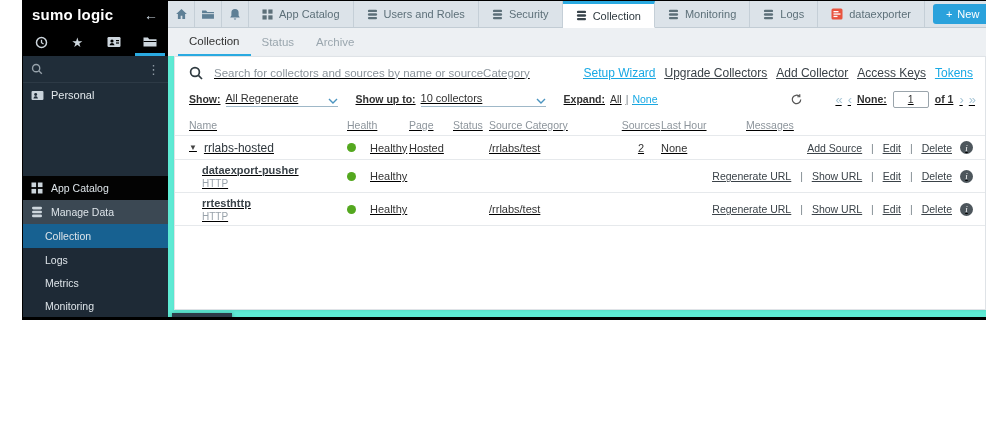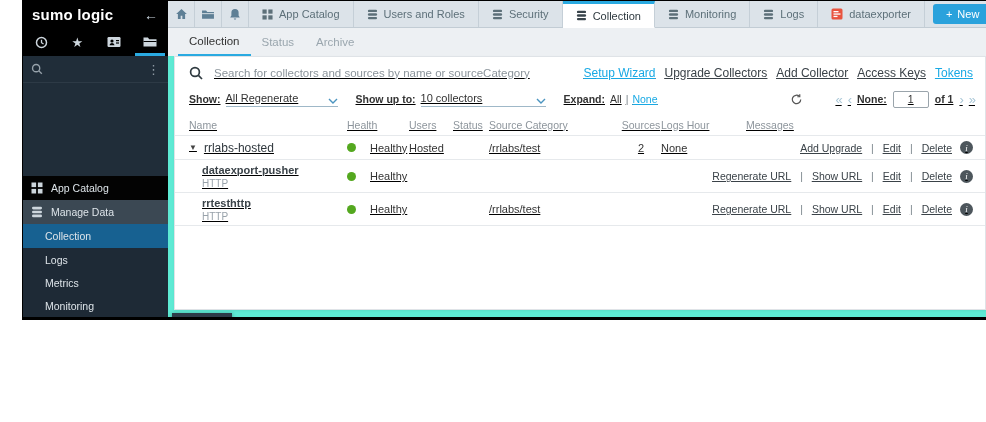--- a/index.html
+++ b/index.html
@@ -156,20 +156,28 @@
           </svg>
       </div>
     </div>
     <div class="search-row">
       <svg width="12" height="12" viewBox="0 0 14 14">
           <circle cx="6" cy="6" r="4.2" fill="none" stroke="#97a2ab" stroke-width="1.6"></circle>
           <path d="M9.2 9.2 12.6 12.6" stroke="#97a2ab" stroke-width="1.6"></path>
         </svg>
       <span class="side-dots">⋮</span>
     </div>
+    <div class="personal-row">
+      <svg width="13" height="11" viewBox="0 0 14 12">
+          <rect x="0.5" y="1" width="13" height="10" rx="1.2" fill="#c8d2da"></rect>
+          <circle cx="5" cy="5" r="1.6" fill="#202d39"></circle>
+          <path d="M2.5 9.3c.4-1.7 1.4-2.4 2.5-2.4s2.1.7 2.5 2.4z" fill="#202d39"></path>
+        </svg>
+      <span>Personal</span>
+    </div>
     <div class="side-fill"></div>
     <div class="side-item black">
       <svg width="12" height="12" viewBox="0 0 12 12">
           <rect x="0.5" y="0.5" width="4.6" height="4.6" fill="#cdd6dd"></rect>
           <rect x="6.9" y="0.5" width="4.6" height="4.6" fill="#cdd6dd"></rect>
           <rect x="0.5" y="6.9" width="4.6" height="4.6" fill="#cdd6dd"></rect>
           <rect x="6.9" y="6.9" width="4.6" height="4.6" fill="#cdd6dd"></rect>
         </svg>
       <span>App Catalog</span>
     </div>
@@ -351,45 +359,45 @@
           <input class="page-input" value="1" style="">
           <span class="flabel" style="margin:0;">of 1</span>
           <span class="pg-chev">›</span>
           <span class="pg-chev">»</span>
         </div>
       </div>
 
       <div class="trow thead">
         <span>Name</span>
         <span>Health</span>
-        <span>Users</span>
+        <span>Page</span>
         <span>Status</span>
         <span>Source Category</span>
         <span class="c-sources">Sources</span>
-        <span>Logs Hour</span>
+        <span>Last Hour</span>
         <span>Messages</span>
         <span></span>
       </div>
 
       <div class="trow drow collector">
         <div class="name-cell">
           <span class="exp-caret">▼</span>
           <span>rrlabs-hosted</span>
         </div>
         <div class="health-cell">
           <span class="dot"></span>
           <span>Healthy</span>
         </div>
         <span>Hosted</span>
         <span></span>
         <span>/rrlabs/test</span>
         <span class="c-sources">2</span>
         <span>None</span>
         <div class="actions">
-          <a>Add Upgrade</a>
+          <a>Add Source</a>
             <span class="sep"></span>
           <a>Edit</a>
             <span class="sep"></span>
           <a>Delete</a>
           <span class="info-badge">i</span>
         </div>
       </div>
 
       <div class="trow drow source">
         <div class="src-name">

